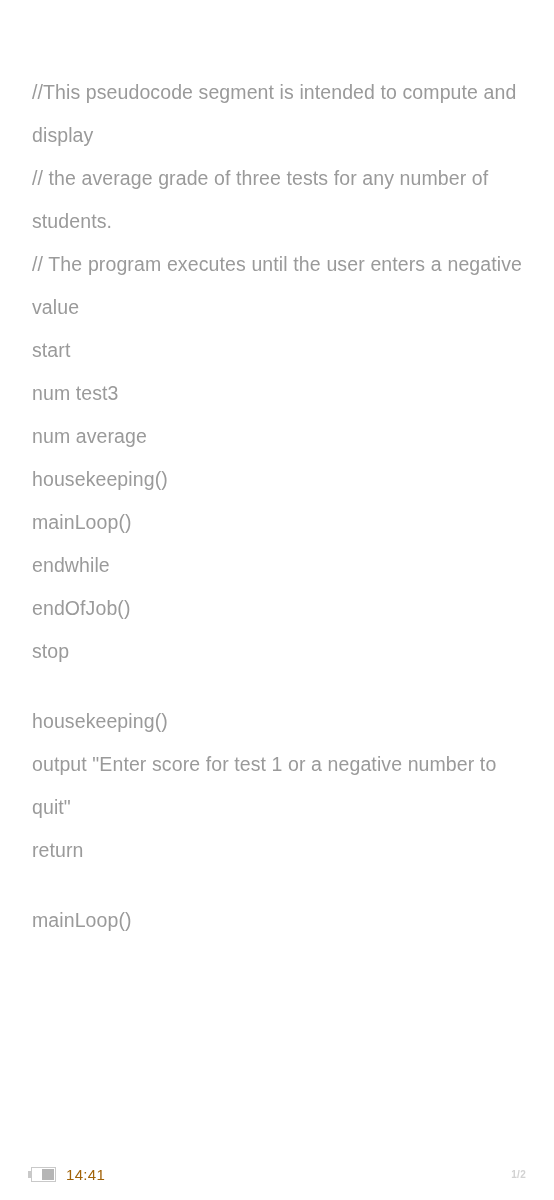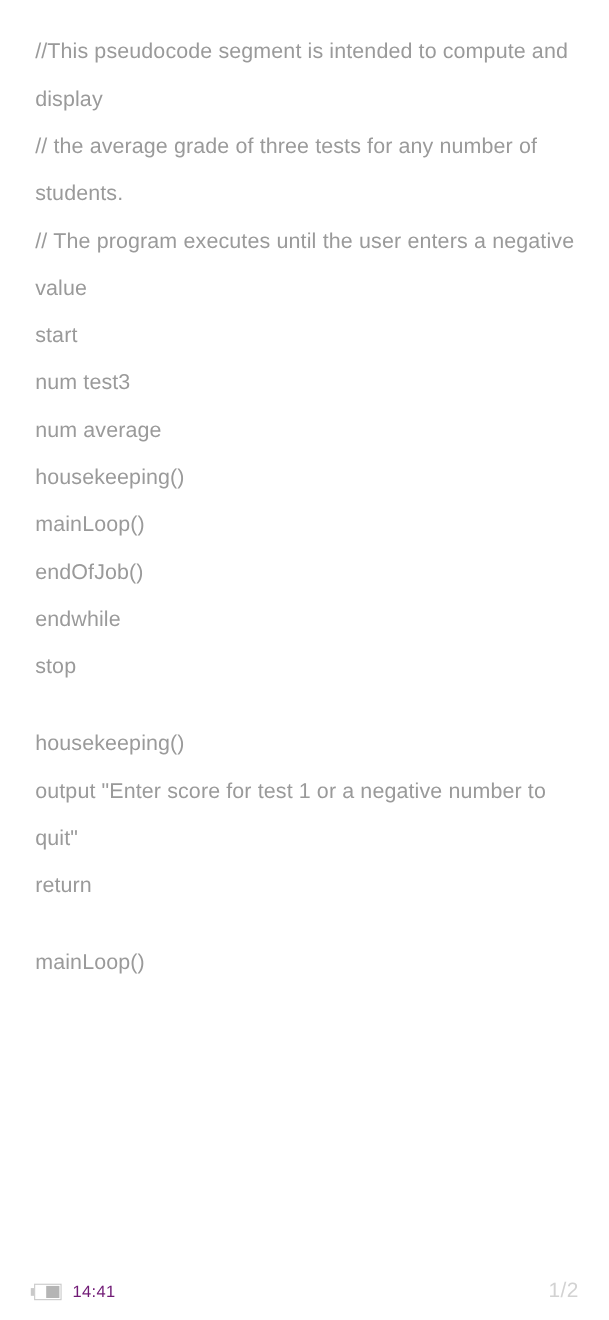--- a/index.html
+++ b/index.html
@@ -21,21 +21,21 @@
     height: 1200px;
     background: #ffffff;
     box-sizing: border-box;
   }
 
   .doc-body {
     position: absolute;
     left: 0;
     top: 0;
     right: 0;
-    padding: 26px 32px 0 32px;
+    padding: 71px 32px 0 32px;
     box-sizing: border-box;
   }
 
   .line {
     color: #9a9a9a;
     font-size: 19.5px;
     line-height: 43px;
     font-weight: 300;
     letter-spacing: 0.1px;
     white-space: pre-wrap;
@@ -107,30 +107,30 @@
   .battery-fill {
     position: absolute;
     left: 14px;
     top: 2px;
     width: 12px;
     height: 11px;
     background: #b5b5b5;
   }
 
   .status-time {
-    color: #701a75;
+    color: #a16207;
     font-size: 15px;
     font-weight: 300;
     letter-spacing: 0.3px;
   }
 
   .status-page {
     color: #d2d2d2;
-    font-size: 19px;
-    font-weight: 400;
+    font-size: 10px;
+    font-weight: 700;
     letter-spacing: 0.3px;
   }
 </style>
 </head>
 <body>
 
 <div class="page">
 
   <div class="doc-body">
 
@@ -139,22 +139,22 @@
     <p class="line para">// the average grade of three tests for any number of students.</p>
 
     <p class="line para justify">// The program executes until the user enters a negative value</p>
 
 
     <p class="line">start</p>
     <p class="line">num test3</p>
     <p class="line">num average</p>
     <p class="line">housekeeping()</p>
     <p class="line">mainLoop()</p>
+    <p class="line">endwhile</p>
     <p class="line">endOfJob()</p>
-    <p class="line">endwhile</p>
     <p class="line">stop</p>
 
     <div class="blank"></div>
 
     <p class="line">housekeeping()</p>
     <p class="line para">output "Enter score for test 1 or a negative number to quit"</p>
     <p class="line">return</p>
 
     <div class="blank"></div>
 

